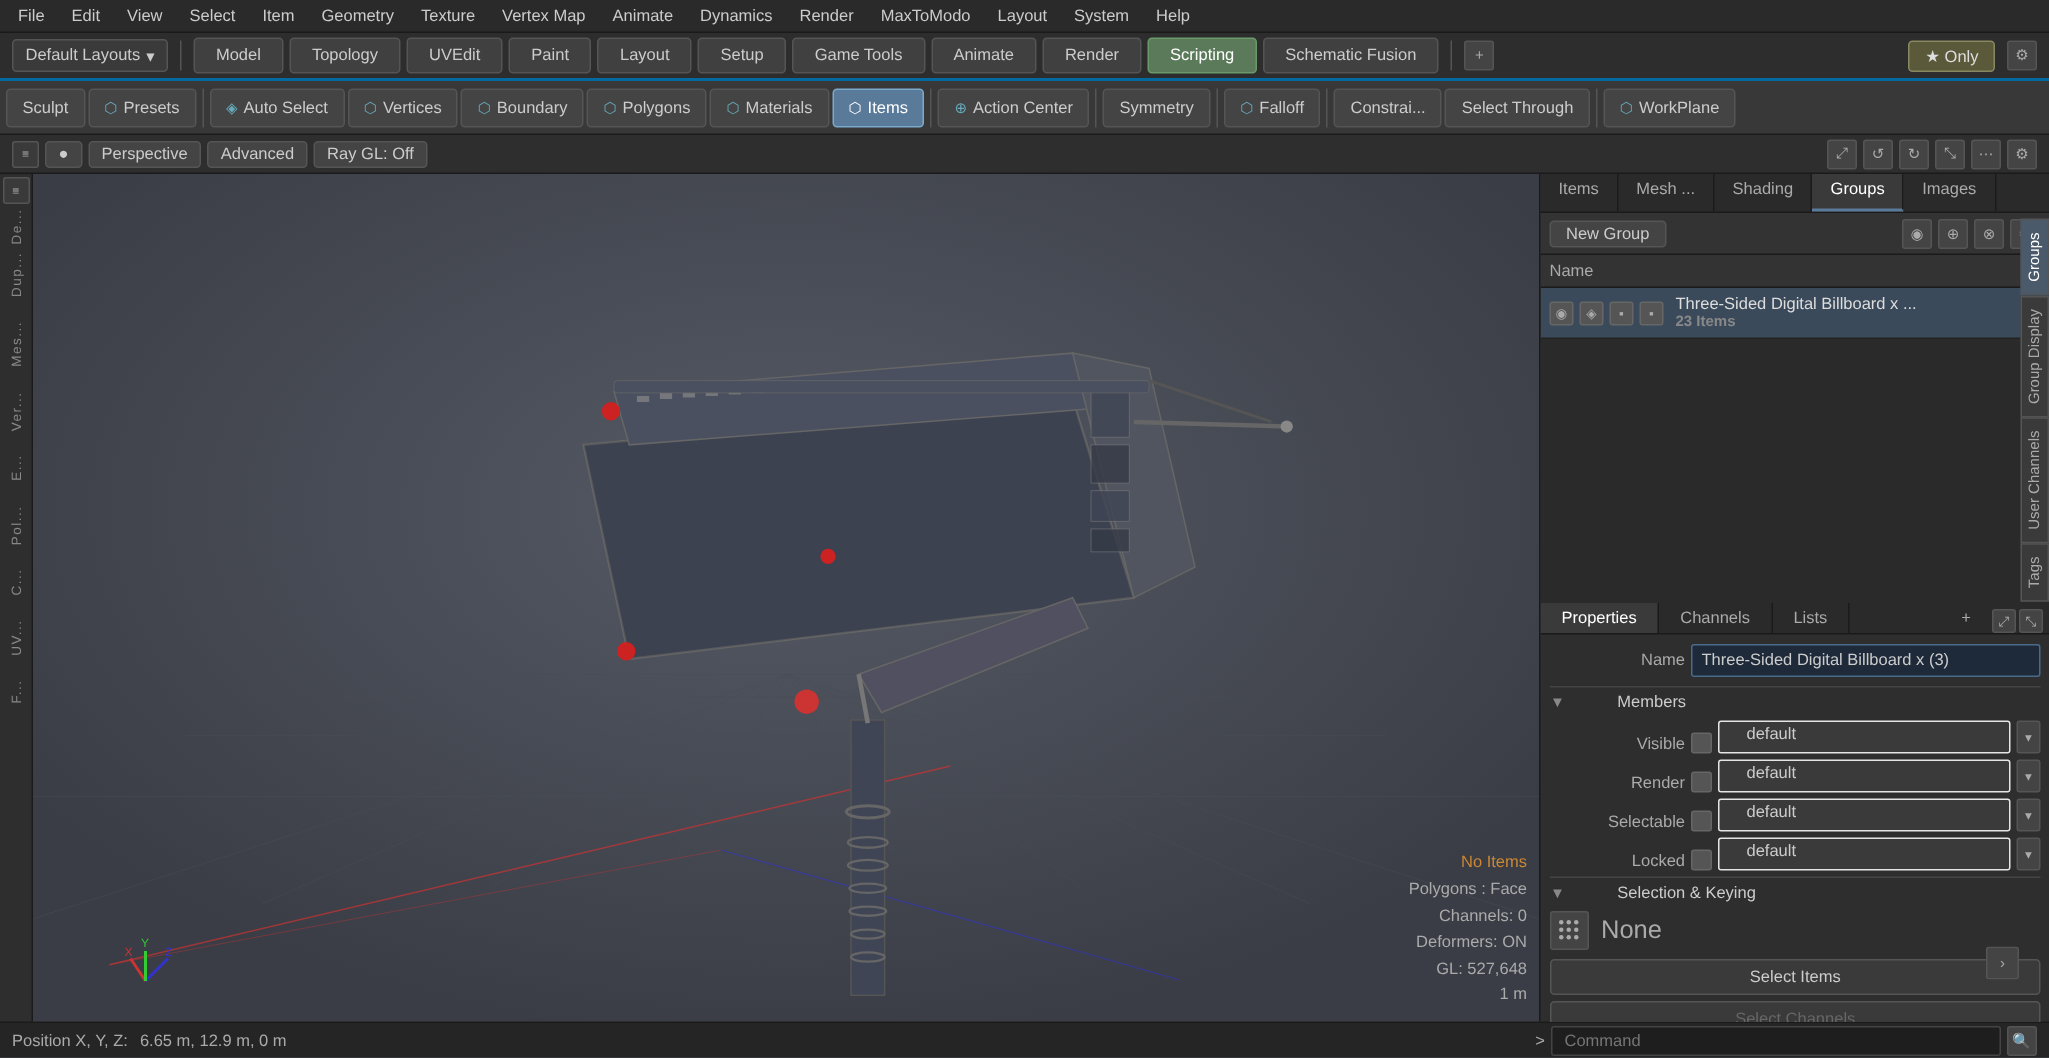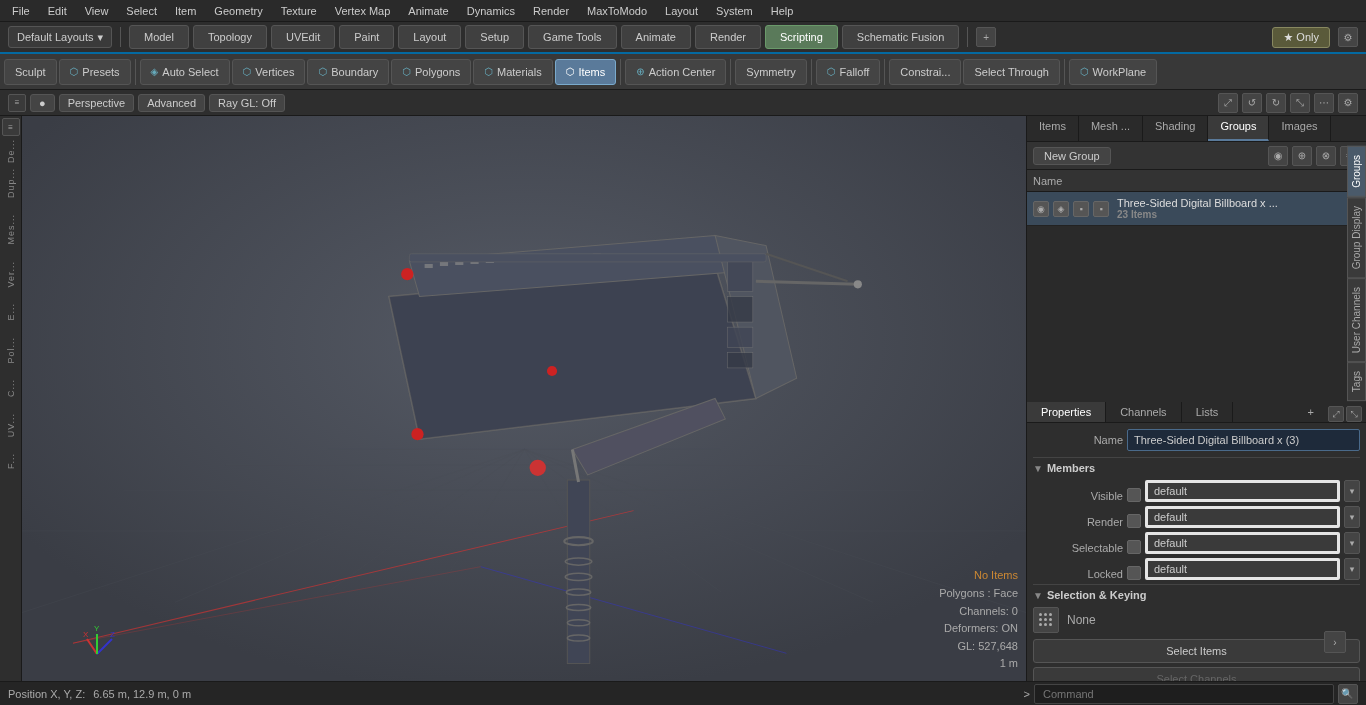--- a/index.html
+++ b/index.html
@@ -366,39 +366,40 @@
     }
     .props-section {
       display: flex;
       align-items: center;
       margin-bottom: 6px;
       cursor: pointer;
     }
     .props-section-label {
       font-size: 11px;
       color: #ccc;
-      font-weight: bold;
+      font-weight: normal;
+      margin-left: 31px;
     }
     .props-section-arrow {
       margin-right: 4px;
       color: #888;
       font-size: 10px;
     }
     .props-select-row {
       display: flex;
       align-items: flex-end;
       margin-bottom: 4px;
       gap: 4px;
     }
     .props-select {
       flex: 1;
       background: #3a3a3a;
-      border: 3px solid #e5e5e5;
-      color: #ccc;
-      padding: 2px 6px;
+      border: 1px solid #e5e5e5;
+      color: #ccc;
+      padding: 2px 18px;
       font-size: 11px;
       border-radius: 2px;
       height: 22px;
     }
     .props-select-arrow {
       width: 16px;
       height: 22px;
       background: #444;
       border: 1px solid #555;
       display: flex;
@@ -416,21 +417,21 @@
       border: 1px solid #555;
       border-radius: 2px;
       cursor: pointer;
       display: flex;
       align-items: center;
       justify-content: center;
       margin-right: 4px;
     }
     .sk-none-label {
       flex: 1;
-      font-size: 12px;
+      font-size: 17px;
       color: #aaa;
     }
     .sk-action-btn {
       background: #3a3a3a;
       border: 1px solid #555;
       color: #ccc;
       padding: 3px 10px;
       font-size: 11px;
       border-radius: 3px;
       cursor: pointer;

